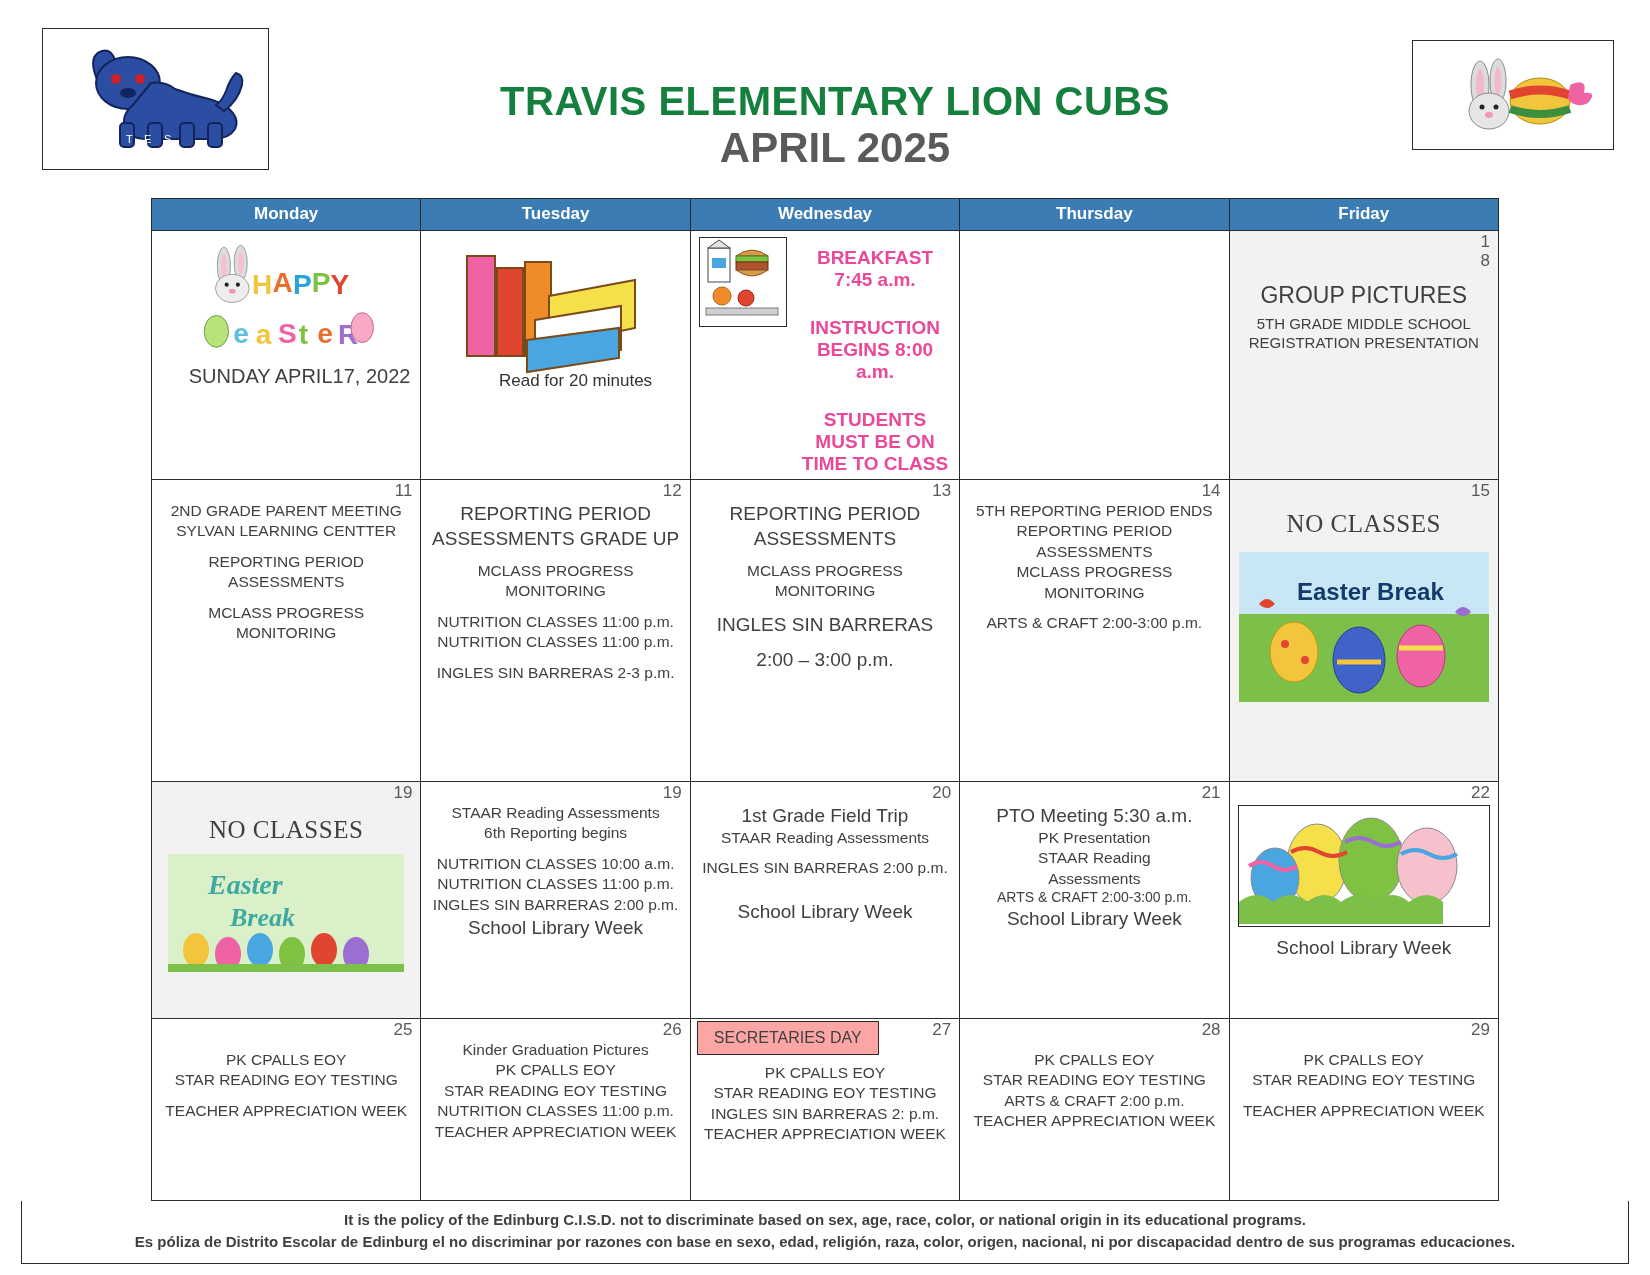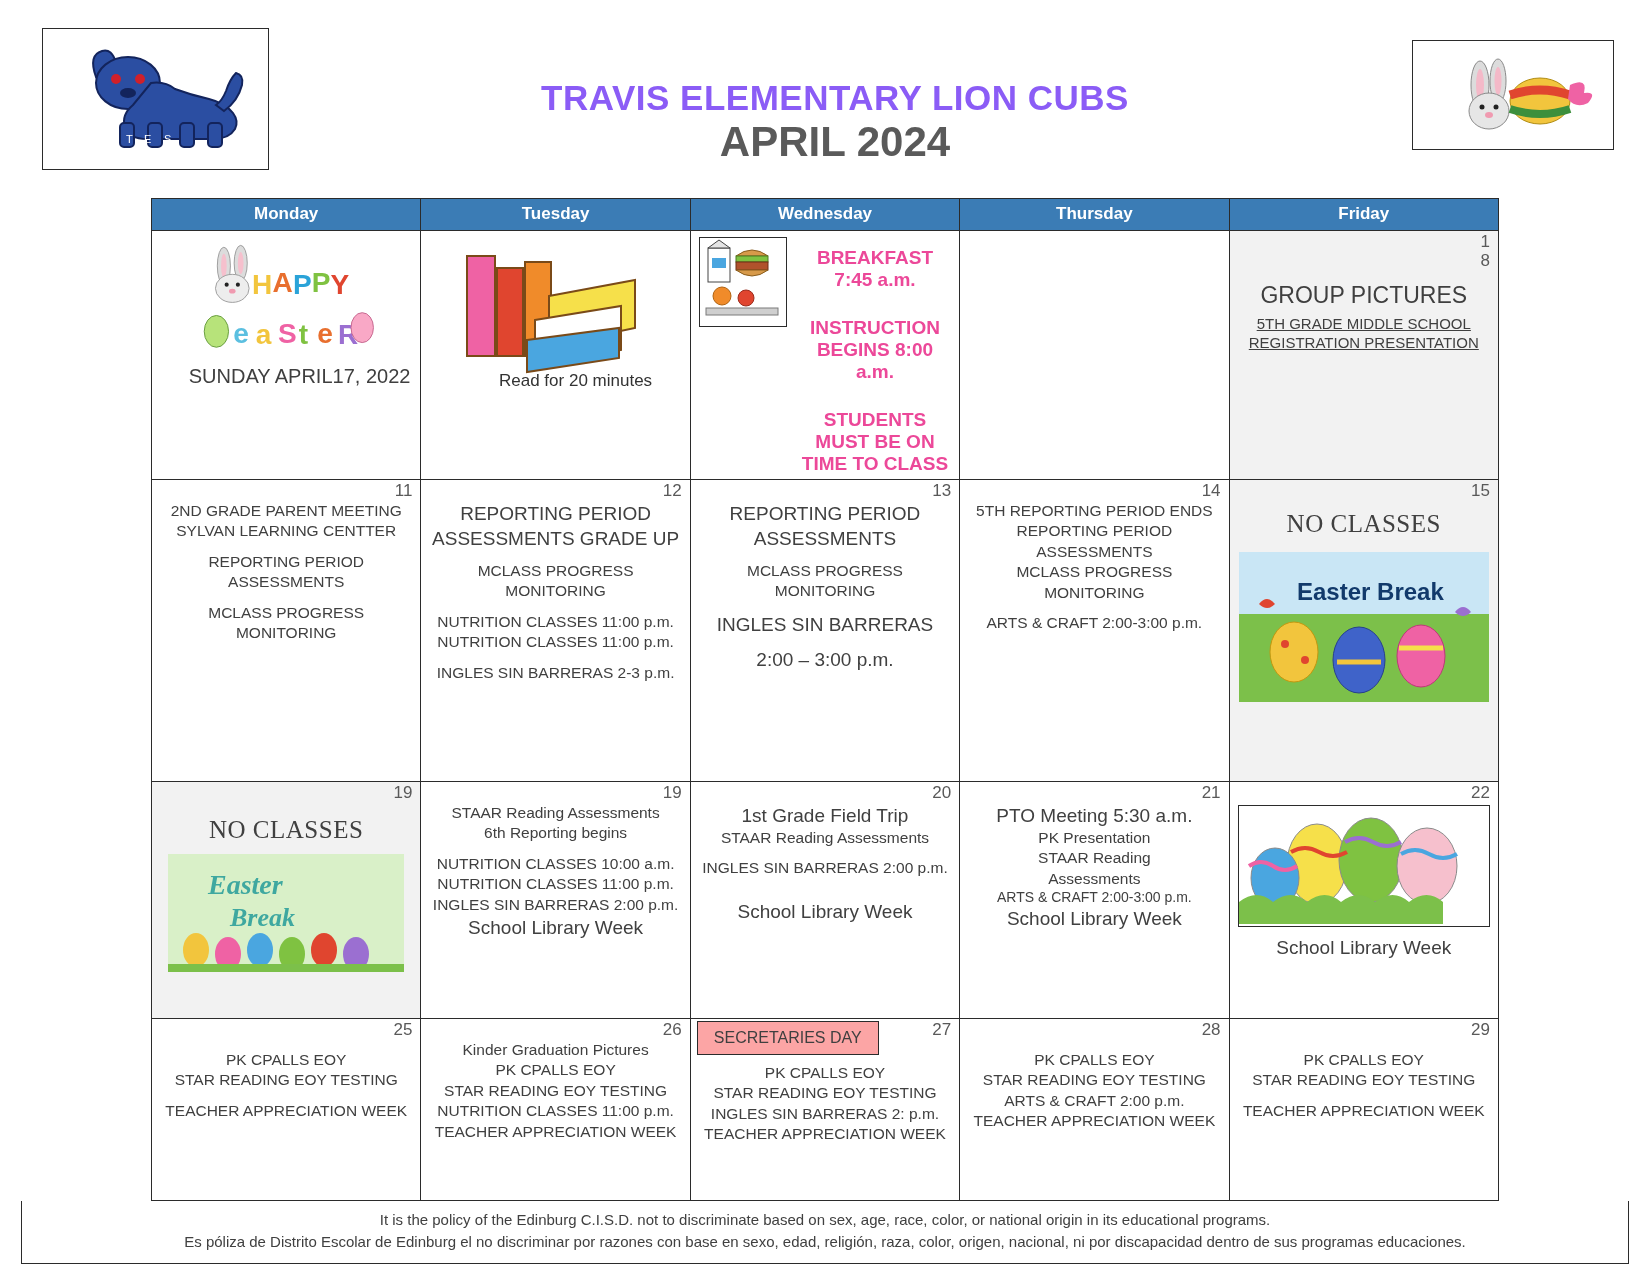--- a/index.html
+++ b/index.html
@@ -54,23 +54,23 @@
     overflow: hidden;
   }
   .title-wrap {
     position: absolute;
     left: 260px;
     right: 240px;
     top: 60px;
     text-align: center;
   }
   .title-line1 {
-    font-size: 35px;
+    font-size: 40px;
     font-weight: bold;
-    color: #8b5cf6;
+    color: #15803d;
     letter-spacing: 0.5px;
     line-height: 1.15;
   }
   .title-line2 {
     font-size: 42px;
     font-weight: bold;
     color: #5a5a5a;
     line-height: 1.15;
   }
 
@@ -168,21 +168,20 @@
     color: #3f3f3f;
     text-align: center;
     margin-top: 12px;
   }
   .grp-sub {
     font-size: 15px;
     color: #3f3f3f;
     text-align: center;
     line-height: 1.25;
     margin-top: 6px;
-    text-decoration: underline;
   }
 
   .sec-day {
     display: inline-block;
     border: 1px solid #2b2b2b;
     padding: 7px 16px;
     font-size: 16px;
     color: #3f3f3f;
     background: #fca5a5;
   }
@@ -208,20 +207,21 @@
     border: 1px solid #2b2b2b;
     border-top: none;
     text-align: center;
     padding: 8px 10px 10px 10px;
     box-sizing: border-box;
   }
   .footer div {
     font-size: 15px;
     color: #404040;
     line-height: 1.45;
+    font-weight: bold;
   }
   svg { display: block; }
 </style>
 </head>
 <body>
 
 <div class="page">
 
   <div class="header">
 
@@ -243,21 +243,21 @@
         <g fill="#ffffff" font-size="11" font-family="Liberation Sans, sans-serif">
           <text x="70" y="104">T</text>
             <text x="88" y="104">E</text>
             <text x="108" y="104">S</text>
         </g>
       </svg>
     </div>
 
     <div class="title-wrap">
       <div class="title-line1">TRAVIS ELEMENTARY LION CUBS</div>
-      <div class="title-line2">APRIL 2024</div>
+      <div class="title-line2">APRIL 2025</div>
     </div>
 
     <div class="bunny-box">
       <svg width="190" height="100" viewBox="0 0 190 100">
         <g>
           <ellipse cx="62" cy="40" rx="9" ry="24" fill="#dcdcdc" stroke="#8a8a8a"></ellipse>
           <ellipse cx="80" cy="36" rx="8" ry="22" fill="#dcdcdc" stroke="#8a8a8a"></ellipse>
           <ellipse cx="62" cy="40" rx="4" ry="16" fill="#f4b9c8"></ellipse>
           <ellipse cx="80" cy="36" rx="3.5" ry="14" fill="#f4b9c8"></ellipse>
           <ellipse cx="71" cy="66" rx="20" ry="18" fill="#e6e6e6" stroke="#8a8a8a"></ellipse>

